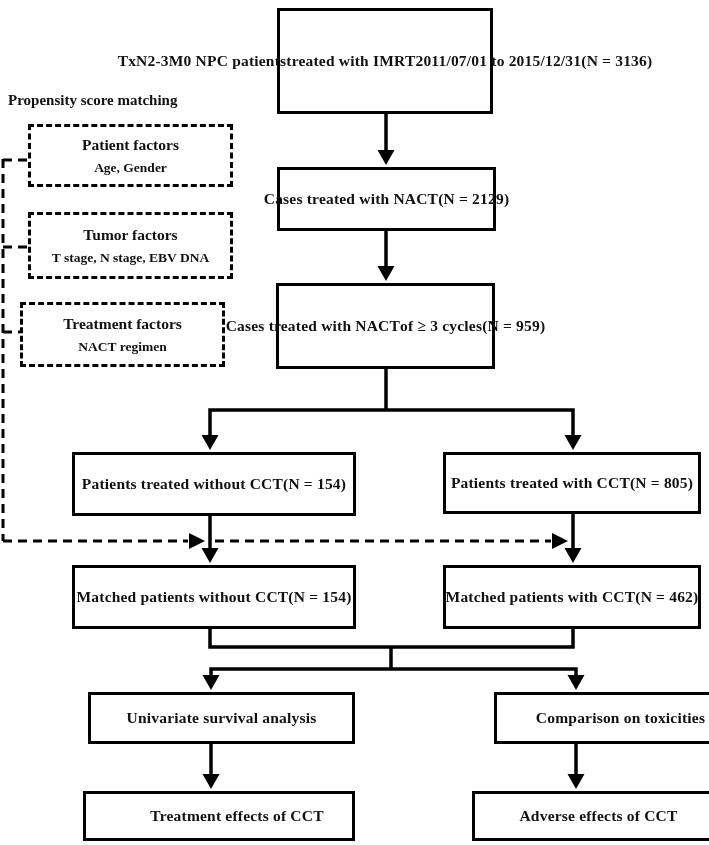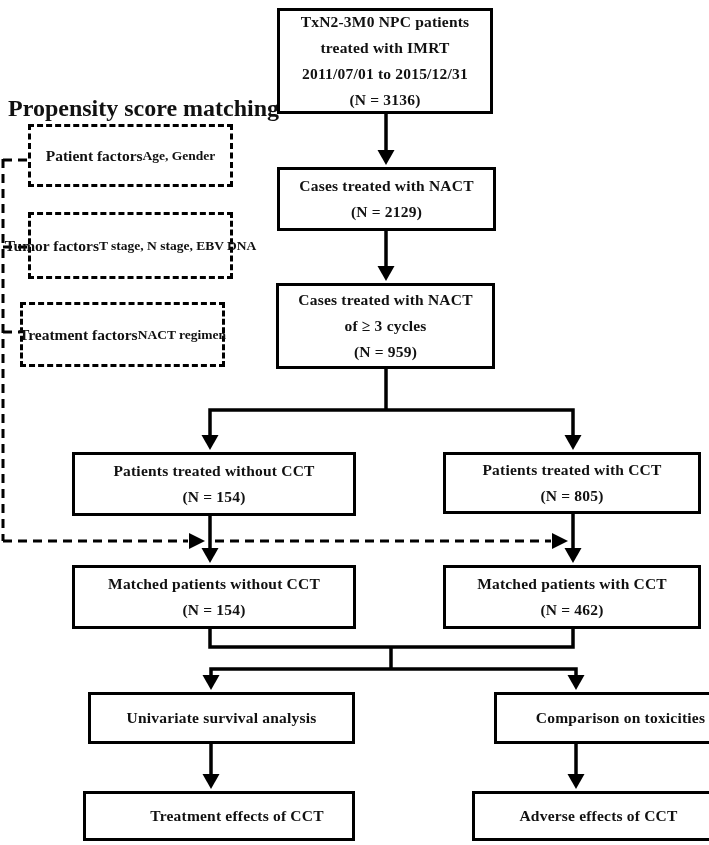--- a/index.html
+++ b/index.html
@@ -22,61 +22,61 @@
     left: 0; top: 0;
     width: 709px; height: 845px;
     z-index: 1;
   }
   .box {
     position: absolute;
     box-sizing: border-box;
     background: #ffffff;
     border: 3px solid #000000;
     display: flex;
-    flex-direction: column;
+    flex-direction: row;
     align-items: center;
     justify-content: center;
     text-align: center;
     z-index: 2;
   }
   .box .bl {
     font-size: 15.5px;
     line-height: 26px;
     white-space: nowrap;
     letter-spacing: 0.2px;
   }
   .dashed-box {
     position: absolute;
     box-sizing: border-box;
     background: #ffffff;
     border: 3px dashed #000000;
     display: flex;
-    flex-direction: row;
+    flex-direction: column;
     align-items: center;
     justify-content: center;
     text-align: center;
     z-index: 2;
   }
   .factor-title {
     font-size: 15.5px;
     line-height: 25px;
     white-space: nowrap;
   }
   .factor-detail {
     font-size: 13.5px;
     line-height: 22px;
     white-space: nowrap;
   }
   .psm-heading {
     position: absolute;
     left: 8px;
-    top: 96px;
+    top: 88px;
     width: 252px;
-    text-align: right;
-    font-size: 24px;
+    text-align: left;
+    font-size: 15px;
     line-height: 24px;
     white-space: nowrap;
     z-index: 2;
   }
 </style>
 </head>
 <body>
 
 <div class="canvas">
 

